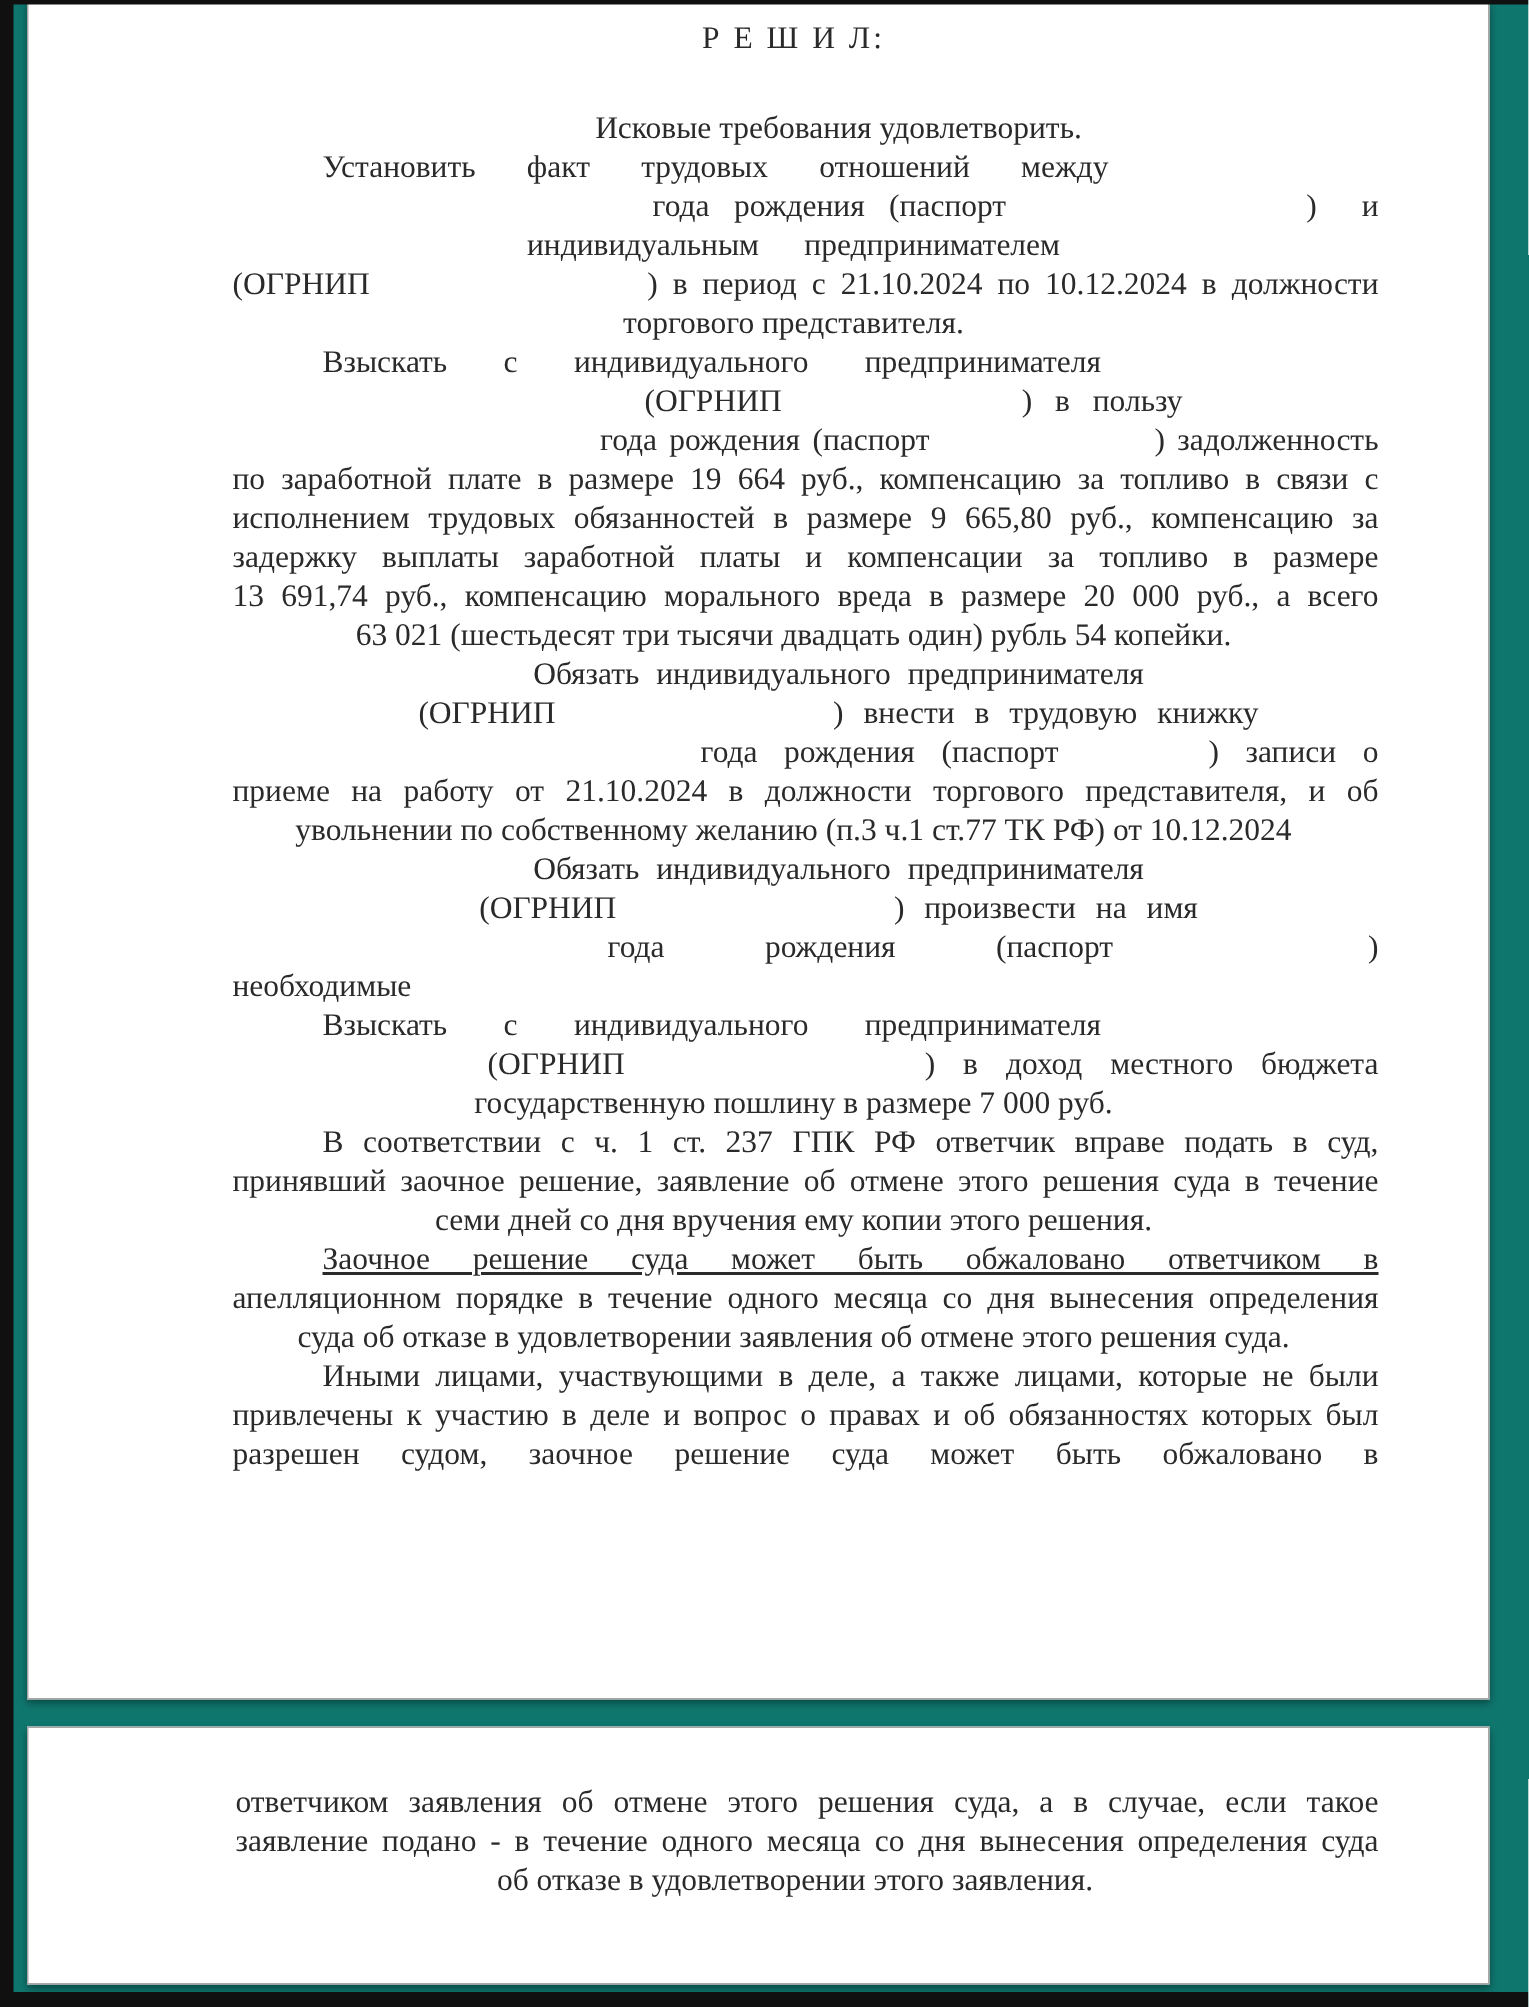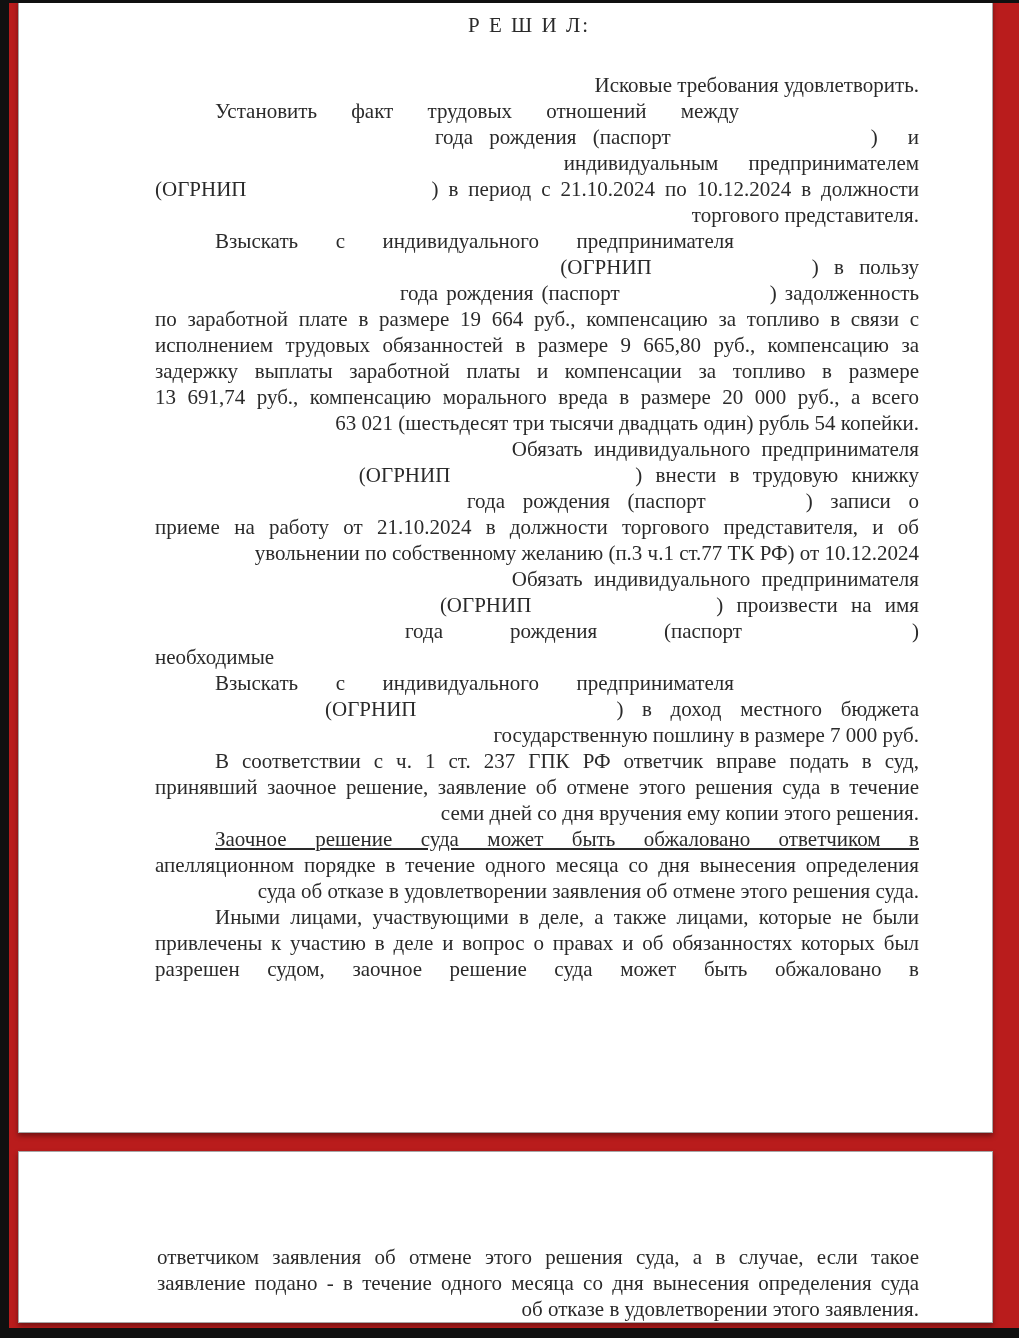--- a/index.html
+++ b/index.html
@@ -1,30 +1,30 @@
 <!DOCTYPE html>
 <html><head>
 <meta charset="utf-8">
 <style>
   html,body{margin:0;padding:0;background:#f0f0f0;}
-  #canvas{position:relative;width:1019px;height:1338px;background:#b91c1c;overflow:hidden;
+  #canvas{position:relative;width:1019px;height:1338px;background:#0f766e;overflow:hidden;
           font-family:"Liberation Serif","DejaVu Serif",serif;font-size:21px;color:#2a2a2a;}
   .edge-bar{position:absolute;background:#101010;z-index:10;}
   #edge-left{left:0;top:0;width:9px;height:1338px;}
   #edge-top{left:0;top:0;width:1019px;height:3px;}
   #edge-bottom{left:0;top:1328px;width:1019px;height:10px;}
   .page{position:absolute;left:18px;width:975px;background:#ffffff;
         border:1px solid #a6a6a6;box-shadow:0 3px 5px rgba(0,0,0,.38);
         box-sizing:border-box;overflow:hidden;}
   #page-1{top:0;height:1133px;border-top:none;}
   #page-2{top:1151px;height:172px;}
   .page-text{position:absolute;top:0;left:0;right:0;bottom:0;}
   #page-1 .page-text{padding:12px 73px 0 120px;}
-  #page-2 .page-text{padding:92px 73px 0 122px;}
-  .ln{line-height:26px;min-height:26px;white-space:nowrap;text-align:right;}
+  #page-2 .page-text{padding:36px 73px 0 122px;}
+  .ln{line-height:26px;min-height:26px;white-space:nowrap;text-align:center;}
   .ln.just{white-space:normal;text-align:justify;text-align-last:justify;text-justify:inter-word;margin-left:16px;}
   .ln.ctr{text-align:center;white-space:normal;}
   .gap{display:inline-block;height:2px;}
 </style>
 </head>
 <body>
 
 <div id="canvas">
   <div id="edge-top" class="edge-bar"></div>
   <div id="edge-left" class="edge-bar"></div>

